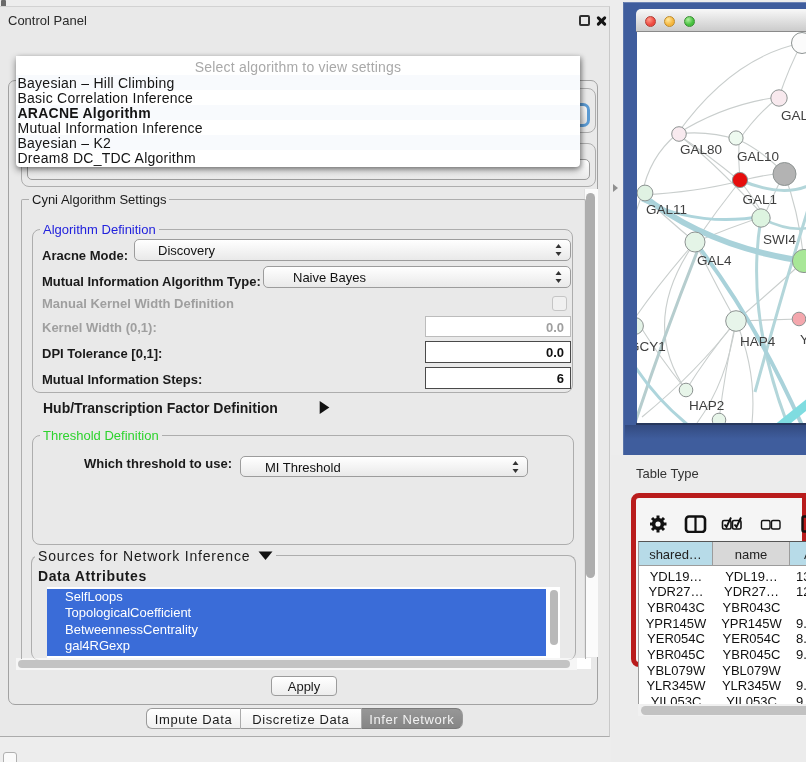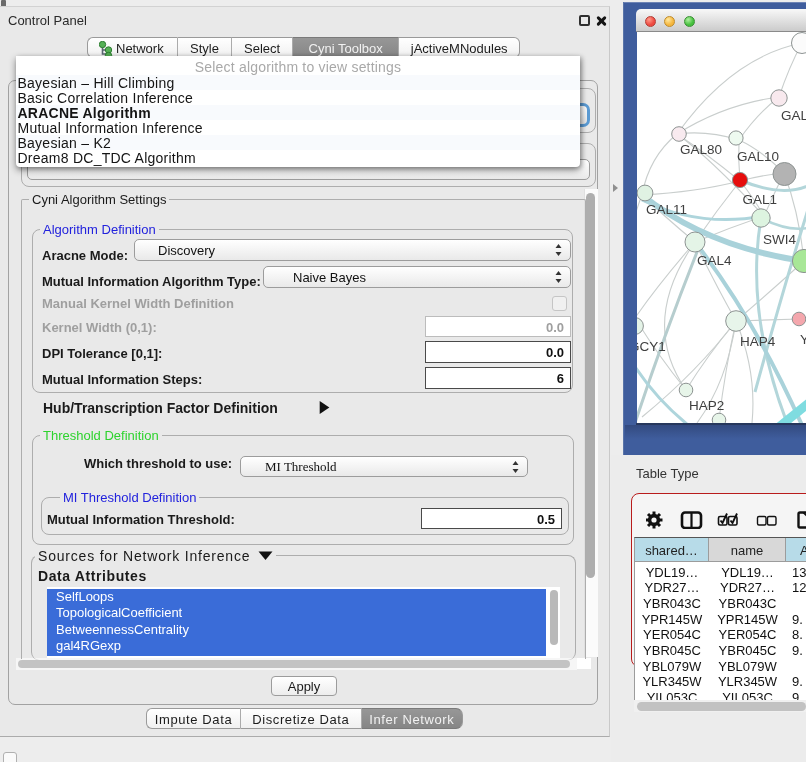--- a/index.html
+++ b/index.html
@@ -39,47 +39,33 @@
 .popup .prompt{position:absolute;left:0;top:2.5px;letter-spacing:0.2px;width:100%;text-align:center;color:#a9a9a9;}
 .popup .it{position:absolute;left:1.5px;white-space:nowrap;letter-spacing:0.25px;}
 
 .btabs{position:absolute;left:146px;top:701px;height:21px;display:flex;font-size:13px;color:#1c1c1c;}
 
 .dock{position:absolute;left:611px;top:455px;width:195px;height:307px;background:#ececec;}
 .bluewin{position:absolute;left:623px;top:2px;width:183px;height:453px;background:#3f5d9d;border-left:1.5px solid #5a74a8;box-sizing:border-box;}
 .ttlbar{position:absolute;left:12px;top:7px;width:171px;height:23px;background:linear-gradient(#f8f8f8,#cbcbcb);border-bottom:1px solid #8a8a8a;border-radius:5px 0 0 0;box-sizing:border-box;}
 .tl{position:absolute;top:5px;width:11px;height:11px;border-radius:50%;box-sizing:border-box;}
 .canvas{position:absolute;left:13px;top:30px;width:170px;height:391px;background:#ffffff;overflow:hidden;}
-.tpanel{position:absolute;left:631px;top:493px;width:176px;height:174px;background:#f5f5f5;border:1px solid #b91c1c;border-radius:8px 0 0 8px;box-sizing:border-box;}
+.tpanel{position:absolute;left:631px;top:493px;width:176px;height:174px;background:#f5f5f5;border:5px solid #b91c1c;border-radius:8px 0 0 8px;box-sizing:border-box;}
 </style>
 </head>
 <body>
 <div class="page">
 
   <div class="abs" style="left:1px;top:0;width:5px;height:8px;background:#6b6b6b;border-radius:1px;"></div>
 
   <div class="lwin">
     <div class="lwin-title">Control Panel</div>
     <div class="btn-min"></div>
     <div class="btn-x"></div>
 
-    <div class="tabstrip">
-      <div class="tabseg first" style="padding-left:28px;padding-right:13.5px;position:relative;">
-        <svg style="position:absolute;left:11px;top:3px;" width="15" height="16" viewBox="0 0 15 16">
-          <path d="M3.5 5 V13 H8" fill="none" stroke="#5a6672" stroke-width="1.6"></path>
-          <path d="M3.5 9 H8" fill="none" stroke="#5a6672" stroke-width="1.6"></path>
-          <circle cx="3.5" cy="3.5" r="3.2" fill="#55b055" stroke="#2e7d32" stroke-width="1"></circle>
-          <circle cx="9.5" cy="9" r="3.2" fill="#55b055" stroke="#2e7d32" stroke-width="1"></circle>
-          <circle cx="9.5" cy="14.5" r="3.2" fill="#55b055" stroke="#2e7d32" stroke-width="1"></circle>
-        </svg>Network</div>
-      <div class="tabseg" style="padding:0 11.8px;">Style</div>
-      <div class="tabseg" style="padding:0 12.3px;">Select</div>
-      <div class="tabseg sel" style="padding:0 15.2px;">Cyni Toolbox</div>
-      <div class="tabseg last" style="padding:0 11.8px;">jActiveMNodules</div>
-    </div>
 
     <div class="cpanel"></div>
 
     <div class="gbox" style="left:21px;top:81px;width:573px;height:43px;"></div>
     <div class="combo" style="left:27px;top:96px;width:563px;height:24px;border:3px solid #5b9ad2;border-radius:7px;background:linear-gradient(#fdfdfd,#e4e4e4);"></div>
     <div class="gbox" style="left:21px;top:136px;width:573px;height:42px;"></div>
     <div class="combo" style="left:27px;top:152px;width:563px;height:21px;"></div>
 
     <div class="abs" style="left:584px;top:182px;width:13px;height:468px;background:#fbfbfb;border-left:1px solid #e0e0e0;"></div>
     <div class="sbthumb" style="left:586px;top:186px;width:9px;height:385px;"></div>
@@ -124,42 +110,35 @@
       </div>
 
       <div class="lbl" style="left:21px;top:200px;font-size:14px;">Hub/Transcription Factor Definition</div>
       <svg class="abs" style="left:295px;top:200px;" width="14" height="15" viewBox="0 0 12 14">
           <path d="M2 1 L11 7 L2 13 Z" fill="#111"></path>
         </svg>
 
       <div class="gbox" style="left:10px;top:235px;width:540px;height:108px;">
         <div class="gtitle" style="left:7px;color:#2ed32e;">Threshold Definition</div>
         <div class="lbl" style="left:51px;top:20px;">Which threshold to use:</div>
-        <div class="combo" style="left:207px;top:20px;width:288px;height:21px;font-family:Liberation Serif, serif;">
+        <div class="combo" style="left:207px;top:20px;width:288px;height:21px;">
             <span class="ct" style="left:24px;">MI Threshold</span>
           <svg class="st" viewBox="0 0 7 12">
               <path d="M3.5 0 L6.5 4 H0.5 Z M3.5 12 L0.5 8 H6.5 Z" fill="#333"></path>
             </svg>
           </div>
-        <div class="gbox" style="left:8px;top:61px;width:526px;height:36px;">
-          <div class="gtitle" style="left:18px;color:#2222dd;">MI Threshold Definition</div>
-          <div class="lbl" style="left:5px;top:14px;">Mutual Information Threshold:</div>
-          <div class="tf" style="left:379px;top:10px;width:141px;height:21px;border:1px solid #4a4a4a;">
-              <span>0.5</span>
-            </div>
-        </div>
       </div>
 
       <div class="gbox" style="left:9px;top:355px;width:543px;height:104px;border-bottom:none;">
         <div class="gtitle" style="left:3px;color:#1a1a1a;font-weight:normal;font-size:14px;letter-spacing:0.8px;">Sources for Network Inference <svg width="15" height="11" viewBox="0 0 15 11" style="vertical-align:0px;margin-left:3px;">
               <path d="M0.5 1.5 L14.5 1.5 L7.5 10 Z" fill="#111"></path>
             </svg></div>
         <div class="lbl" style="left:6px;top:12px;font-size:14px;letter-spacing:0.6px;">Data Attributes</div>
         <div class="abs" style="left:15px;top:31px;width:513px;height:71px;background:#ffffff;">
-          <div class="abs" style="left:0;top:2px;width:499px;height:67px;background:#3a6cd8;color:#fff;font-size:13px;line-height:16.3px;padding-left:9px;box-sizing:border-box;overflow:hidden;">SelfLoops<br>TopologicalCoefficient<br>BetweennessCentrality<br>gal4RGexp</div>
+          <div class="abs" style="left:0;top:2px;width:499px;height:67px;background:#3a6cd8;color:#fff;font-size:13px;line-height:16.3px;padding-left:18px;box-sizing:border-box;overflow:hidden;">SelfLoops<br>TopologicalCoefficient<br>BetweennessCentrality<br>gal4RGexp</div>
           <div class="sbthumb" style="left:502.5px;top:3px;width:8.5px;height:55px;background:#b9b9b9;"></div>
         </div>
       </div>
     </div>
 
     <div class="abs" style="left:271px;top:669px;width:66px;height:20px;background:linear-gradient(#ffffff,#ededed);border:1px solid #9c9c9c;border-radius:4px;font-size:13px;color:#1a1a1a;text-align:center;line-height:19px;box-sizing:border-box;">Apply</div>
 
     <div class="btabs" style="letter-spacing:0.6px;border-radius:8px;">
       <div class="tabseg first" style="padding:0 7.8px;">Impute Data</div>
       <div class="tabseg" style="padding:0 11.2px;">Discretize Data</div>

